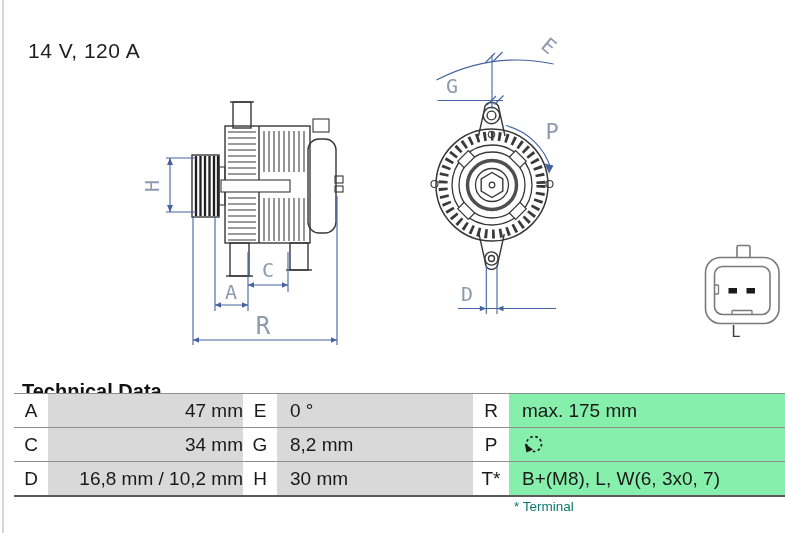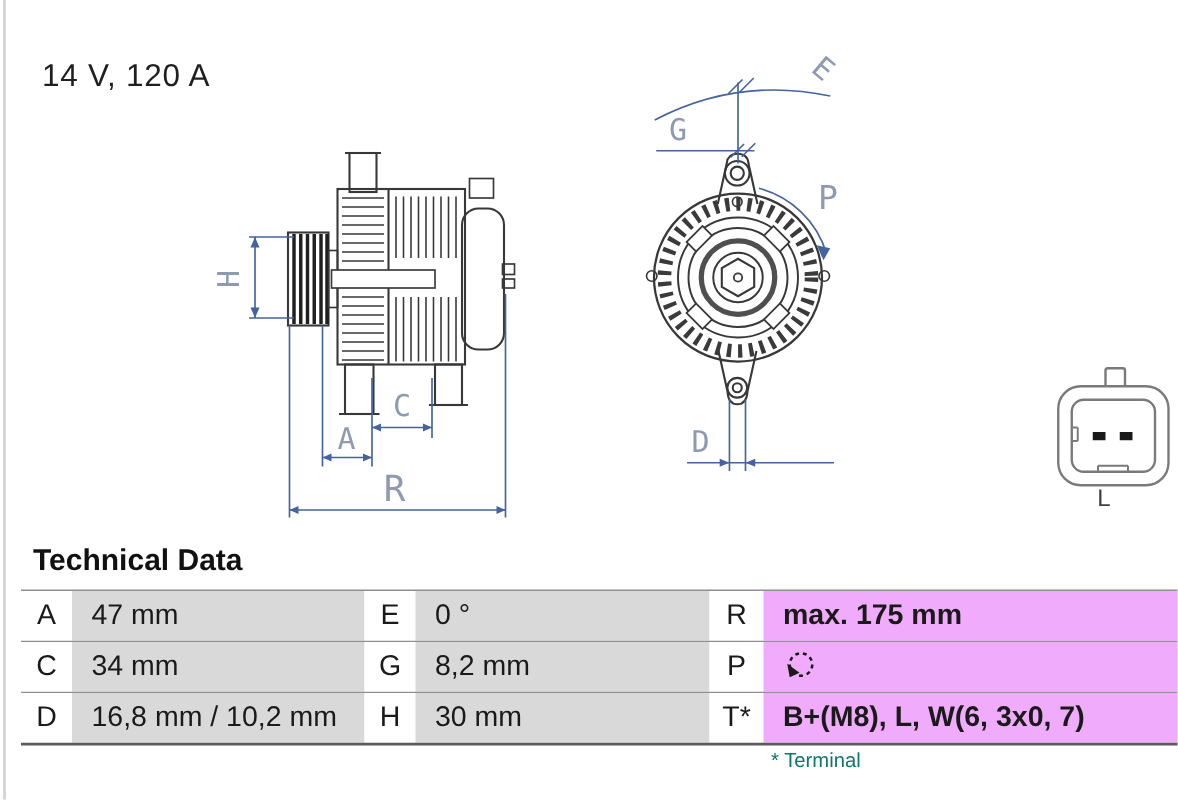--- a/index.html
+++ b/index.html
@@ -4,29 +4,29 @@
 <style>
   html,body{margin:0;padding:0;}
   body{
     width:785px;height:533px;position:relative;background:#ffffff;
     font-family:"Liberation Sans",sans-serif;color:#1a1a1a;overflow:hidden;
   }
   .edge-line{position:absolute;left:2px;top:0;bottom:0;width:2px;background:#d6d6d6;}
   .rating{position:absolute;left:28px;top:11px;font-size:21px;letter-spacing:.5px;color:#1f1f1f;margin-top:28px;}
   .diagram-svg{position:absolute;left:0;top:0;width:785px;height:360px;}
   .dim-label{font-family:"DejaVu Sans Mono",monospace;fill:#8e9ab0;}
-  .tech-title{position:absolute;left:22px;top:363px;font-size:20px;font-weight:bold;color:#111;}
+  .tech-title{position:absolute;left:22px;top:380px;font-size:20px;font-weight:bold;color:#111;}
   .tech-table{position:absolute;left:14px;top:393px;width:771px;border-top:1.5px solid #8f8f8f;}
   .t-row{display:flex;height:33px;line-height:33px;border-bottom:1.5px solid #8f8f8f;font-size:19px;}
   .t-row.last{border-bottom:2px solid #5a5a5a;}
   .k{background:#ffffff;text-align:center;flex:0 0 auto;}
   .v{background:#d9d9d9;padding-left:13px;flex:0 0 auto;white-space:nowrap;overflow:hidden;}
-  .k1{width:34px;} .v1{width:182px;}
+  .k1{width:34px;} .v1{width:182px;text-align:right;}
   .k2{width:34px;} .v2{width:183px;}
-  .k3{width:36px;} .v3{flex:1 1 auto;padding-left:13px;background:#f0abfc;font-weight:bold;}
+  .k3{width:36px;} .v3{flex:1 1 auto;padding-left:13px;background:#86efac;}
   .rot-icon{display:inline-block;vertical-align:middle;margin-top:-4px;}
   .footnote{margin-left:500px;margin-top:2px;font-size:13.5px;color:#0f766e;}
 </style>
 </head>
 <body>
 
 <div class="edge-line"></div>
 
 <div class="rating">14 V, 120 A</div>
 

